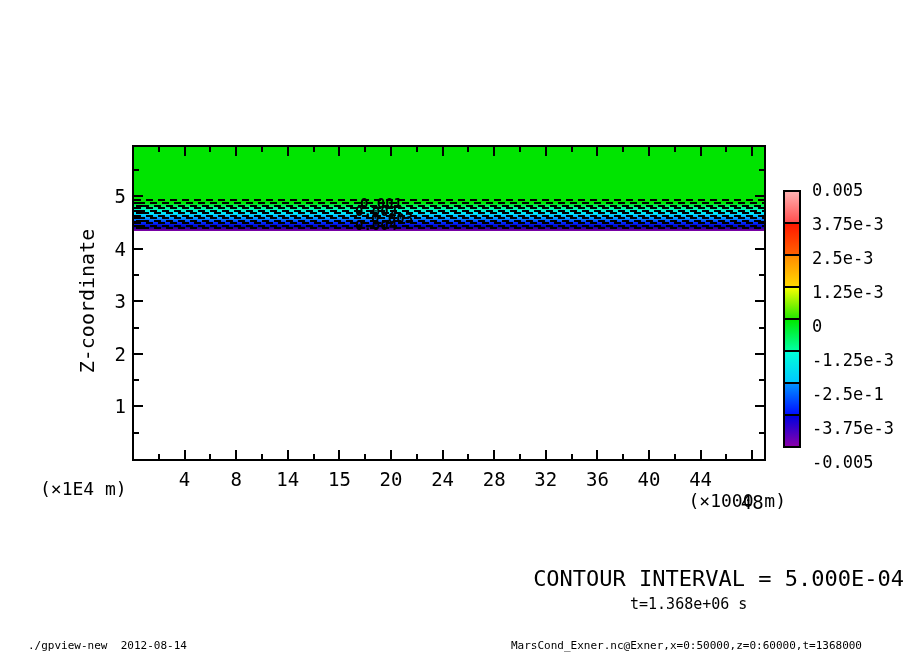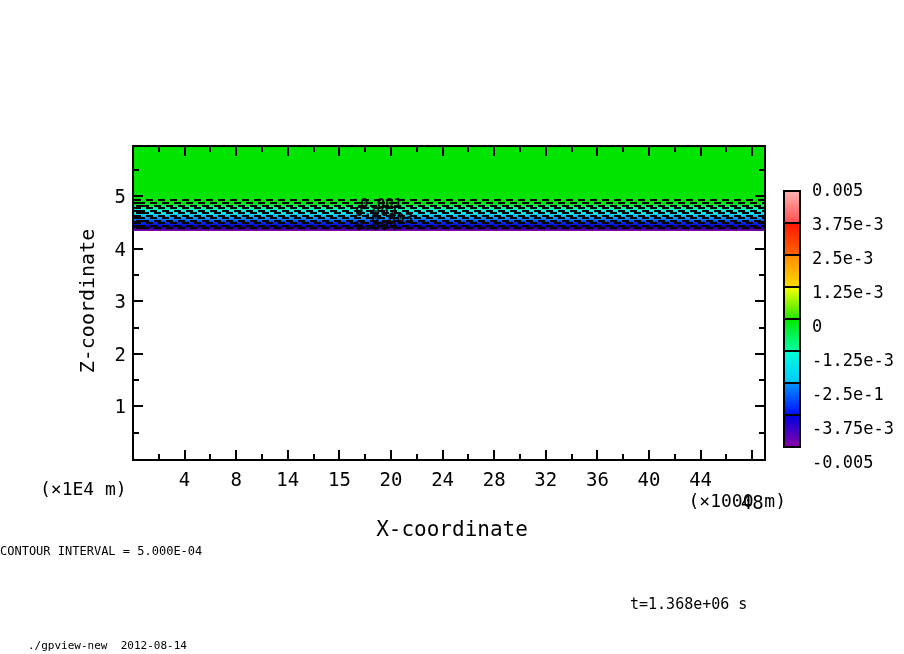--- a/index.html
+++ b/index.html
@@ -18,21 +18,21 @@
   .contour-label{font-size:14px;font-weight:bold;line-height:12px;white-space:pre;}
   .xlab{width:44px;text-align:center;font-size:19px;top:468px;}
   .ylab{width:38px;text-align:right;font-size:19px;left:88px;}
   #y-axis-title{left:74px;top:188px;width:26px;height:226px;font-size:20px;
     transform:rotate(-90deg);transform-origin:center center;white-space:nowrap;
     display:flex;align-items:center;justify-content:center;}
   #y-axis-title span{display:block;transform:translateY(0);}
   #x-axis-title{left:0;top:517px;width:904px;text-align:center;font-size:21px;white-space:pre;}
   #y-unit{left:40px;top:478px;font-size:18px;white-space:pre;}
   #x-unit{left:600px;top:490px;width:186px;text-align:right;font-size:18px;white-space:pre;}
-  #contour-interval{left:0;top:544px;width:904px;text-align:left;font-size:12px;white-space:pre;}
+  #contour-interval{left:0;top:566px;width:904px;text-align:right;font-size:22px;white-space:pre;}
   #time-label{left:630px;top:595px;font-size:15px;white-space:pre;}
   #footer-left{left:28px;top:639px;font-size:11px;white-space:pre;}
   #footer-right{right:42px;top:639px;font-size:11px;white-space:pre;}
   #colorbar{left:783px;top:190px;width:18px;}
   .cb-seg{position:relative;width:14px;height:30px;border:2px solid #000;}
   .cb-seg + .cb-seg{margin-top:-2px;}
   .cb-label{left:812px;height:18px;line-height:18px;font-size:17px;white-space:pre;}
 </style>
 </head>
 <body>
@@ -155,21 +155,20 @@
       <div class="abs ylab" style="top: 395.4px;">1</div>
       <div class="abs ylab" style="top: 342.8px;">2</div>
       <div class="abs ylab" style="top: 290.2px;">3</div>
       <div class="abs ylab" style="top: 237.6px;">4</div>
       <div class="abs ylab" style="top: 185px;">5</div>
     </div>
 
   <div class="abs" id="y-axis-title">
     <span>Z-coordinate</span>
   </div>
-  <div class="abs" id="x-axis-title">X-coordinate</div>
   <div class="abs" id="y-unit">(×1E4 m)</div>
   <div class="abs" id="x-unit">(×1000 m)</div>
 
   <div class="abs" id="contour-interval">CONTOUR INTERVAL = 5.000E-04</div>
   <div class="abs" id="time-label">t=1.368e+06 s</div>
 
   <div class="abs" id="colorbar">
       <div class="cb-seg" style="background: linear-gradient(rgb(255, 176, 176), rgb(255, 80, 80));"></div>
       <div class="cb-seg" style="background: linear-gradient(rgb(255, 24, 0), rgb(255, 96, 0));"></div>
       <div class="cb-seg" style="background: linear-gradient(rgb(255, 140, 0), rgb(255, 216, 0));"></div>
@@ -185,14 +184,15 @@
       <div class="abs cb-label" style="top: 249px;">2.5e-3</div>
       <div class="abs cb-label" style="top: 283px;">1.25e-3</div>
       <div class="abs cb-label" style="top: 317px;">0</div>
       <div class="abs cb-label" style="top: 351px;">-1.25e-3</div>
       <div class="abs cb-label" style="top: 385px;">-2.5e-1</div>
       <div class="abs cb-label" style="top: 419px;">-3.75e-3</div>
       <div class="abs cb-label" style="top: 453px;">-0.005</div>
     </div>
 
   <div class="abs" id="footer-left">./gpview-new  2012-08-14</div>
+  <div class="abs" id="footer-right">MarsCond_Exner.nc@Exner,x=0:50000,z=0:60000,t=1368000</div>
 
 </div>
 
 </body></html>

